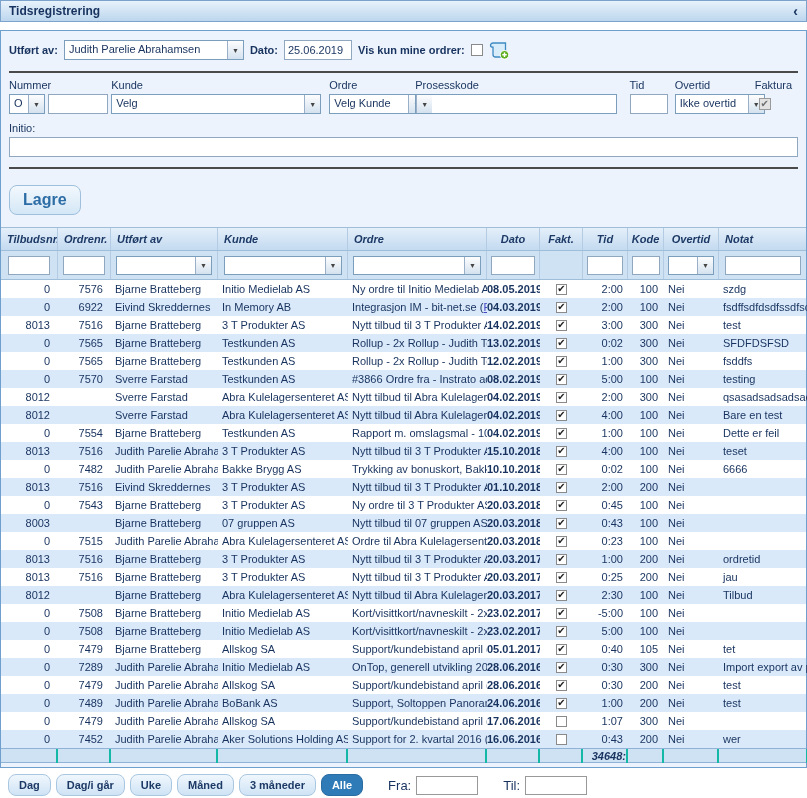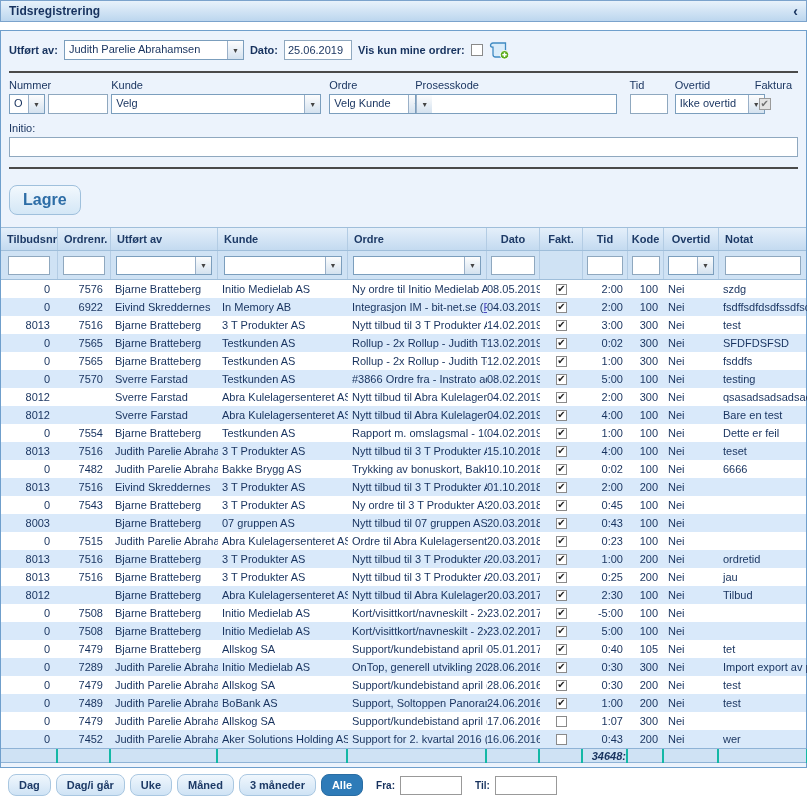--- a/index.html
+++ b/index.html
@@ -43,48 +43,48 @@
 
   .notat-block { margin-top:8px; }
   .notat-block input { width:100%; margin-top:3px; }
 
   .lagre { margin:10px 0 0 0; background:linear-gradient(#f2f8fd,#d4e7f6); border:1px solid #9fc0dc; border-radius:8px; color:#2d6da6; font-weight:bold; font-size:16px; padding:5px 13px; cursor:pointer; font-family:"Liberation Sans",sans-serif; }
 
   
   .table { margin-top:12px; font-size:11px; background:#fff; }
   .trow { display:grid; grid-template-columns:57px 53px 107px 130px 139px 53px 43px 45px 36px 55px 89px; }
   .thead { height:24px; background:linear-gradient(#e4effa,#c3daf0); border-top:1px solid #9fbeda; border-bottom:1px solid #9fbeda; font-weight:bold; color:#1d3a66; }
-  .thead > div { display:flex; align-items:center; border-right:1px solid #b3cce4; padding-left:6px; overflow:hidden; white-space:nowrap; }
+  .thead > div { display:flex; align-items:center; border-right:1px solid #b3cce4; padding-left:6px; overflow:hidden; white-space:nowrap;font-style:italic; }
   .thead > div.c { justify-content:center; padding-left:0; }
   .tfilter { height:29px; background:#cfe2f4; border-bottom:1px solid #9fbeda; }
   .tfilter > div { display:flex; align-items:center; justify-content:center; border-right:1px solid #b3cce4; }
   .tfilter input.tx { height:19px; }
   .tfilter .sel { height:19px; }
 
   .drow { height:18px; line-height:18px; background:#fff; cursor:default; }
   .drow.alt { background:#d9e9fa; }
   .drow > div { overflow:hidden; white-space:nowrap; }
   .cell-r { text-align:right; padding-right:8px; }
   .cell-l { padding-left:4px; }
   .cell-c { text-align:center; }
-  .cell-date { text-align:left; padding-right:5px; }
+  .cell-date { text-align:left; padding-right:5px;font-weight:bold; }
   .cell-tid { text-align:right; padding-right:5px; }
   .cell-kode { text-align:right; padding-right:6px; }
   .drow .cb { width:11px; height:11px; vertical-align:middle; margin-top:-2px; }
   .olink { color:#4646c0; text-decoration:underline; cursor:pointer; }
 
   .tsum { height:15px; line-height:14px; background:#cfe2f4; border-top:1px solid #8fb3d6; border-bottom:1px solid #8fb3d6; }
   .tsum > div { border-right:2px solid #14b8a6; overflow:visible; }
   .tsum .total { font-style:italic; font-weight:bold; text-align:right; font-size:11px; }
 
   
   .bottombar { height:30px; display:flex; align-items:center; gap:5px; padding:0 8px; background:#fff; margin-top:2px; }
   .bbtn { background:linear-gradient(#f0f7fd,#cfe3f5); border:1px solid #a9c7e1; border-radius:8px; color:#1d3a66; font-size:11px; font-weight:bold; padding:4px 10px; cursor:pointer; font-family:"Liberation Sans",sans-serif; }
   .bbtn.active { background:#2e7bb8; border-color:#2a6da3; color:#fff; }
-  .bottombar .flbl { font-size:10px; font-weight:bold; margin-left:8px; }
+  .bottombar .flbl { font-size:13px; font-weight:normal; margin-left:20px; }
   .bottombar input.tx { width:62px; height:19px; border:1px solid #999; }
 
   .icon-addscroll { cursor:pointer; display:inline-flex; }
 </style>
 </head>
 <body>
 
 <div class="titlebar">
   <span class="tt">Tidsregistrering</span>
   <span class="coll">‹</span>

